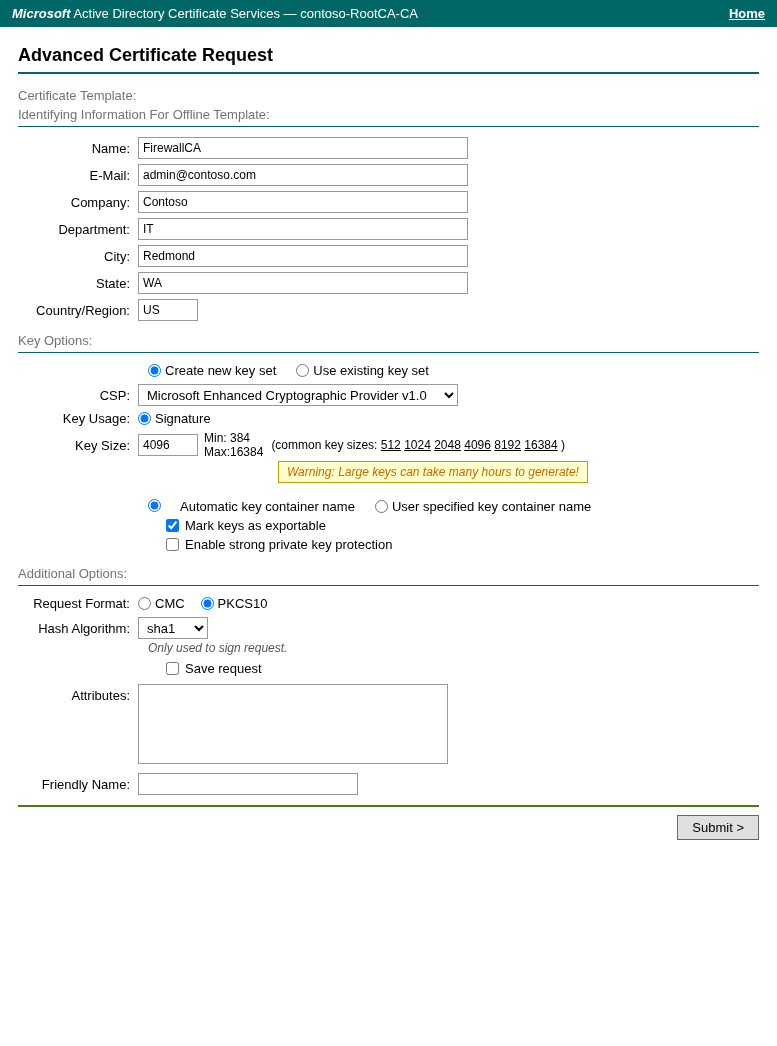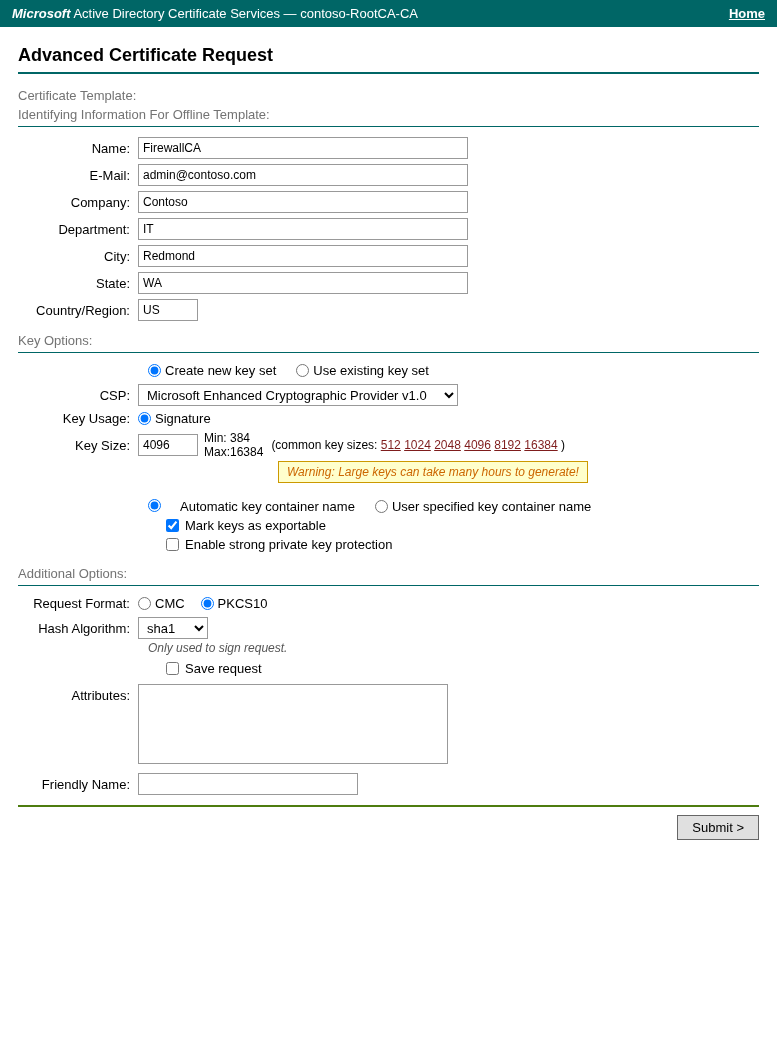--- a/index.html
+++ b/index.html
@@ -121,21 +121,21 @@
       display: flex;
       align-items: center;
       margin-bottom: 2px;
     }
     .key-size-info {
       font-size: 12px;
       margin-left: 6px;
       color: #000;
     }
     .key-size-links a {
-      color: #7f1d1d;
+      color: #000000;
       text-decoration: underline;
       cursor: pointer;
       font-size: 12px;
     }
     .warning-box {
       background: #ffffcc;
       border: 1px solid #cc9900;
       padding: 3px 8px;
       margin-left: 130px;
       margin-bottom: 8px;

